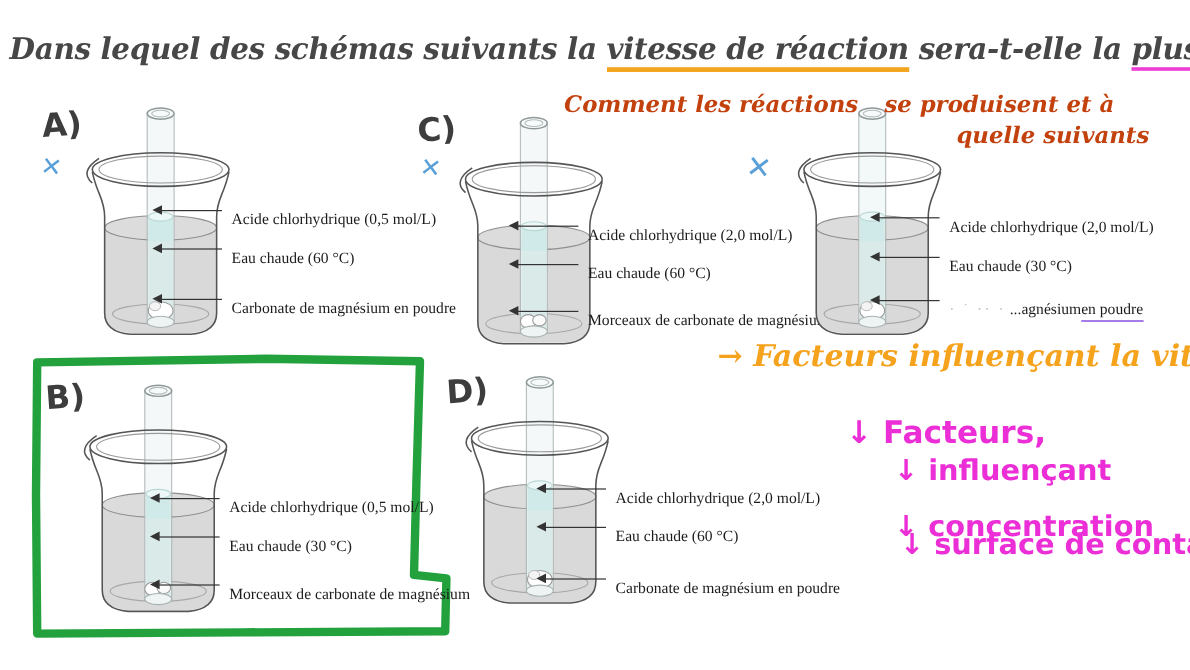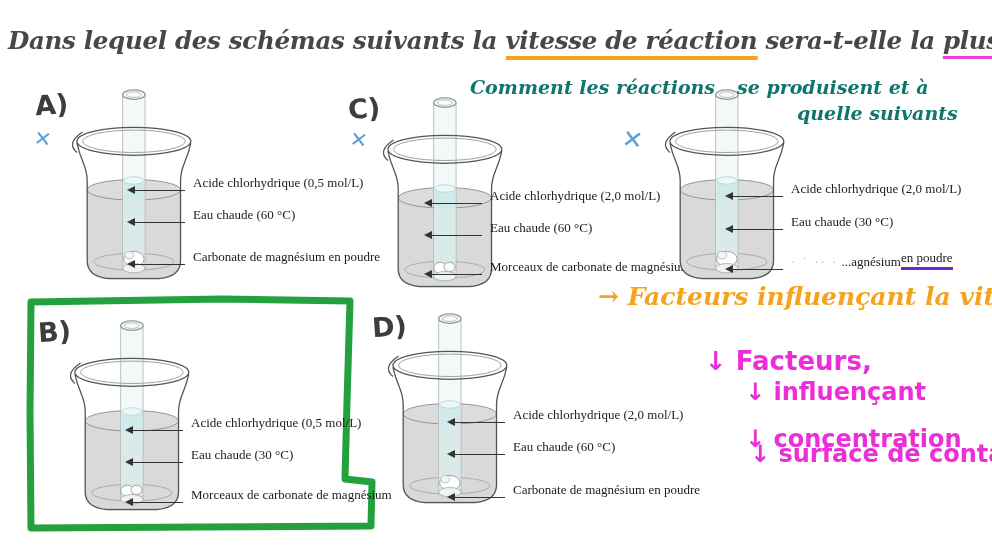--- a/index.html
+++ b/index.html
@@ -12,21 +12,21 @@
     position:absolute;left:8px;top:26px;width:978px;
     font-family:"DejaVu Serif",serif;font-style:italic;font-weight:bold;
     font-size:25px;color:#474747;white-space:nowrap;letter-spacing:-0.3px;
     transform:scaleX(0.98);transform-origin:left center;
   }
   .u-orange{border-bottom:4px solid #f2a51f;padding-bottom:1px;}
   .u-pink{border-bottom:3px solid #ec3fd4;padding-bottom:1px;}
   
   .green-note{
     position:absolute;font-family:"DejaVu Serif",serif;font-style:italic;
-    font-weight:bold;color:#0f766e;font-size:19px;white-space:nowrap;z-index:6;
+    font-weight:bold;color:#c2410c;font-size:19px;white-space:nowrap;z-index:6;
   }
   .orange-note{
     position:absolute;left:598px;top:282px;font-family:"DejaVu Serif",serif;
     font-style:italic;font-weight:bold;color:#f5a21c;font-size:25px;
     white-space:nowrap;z-index:6;
   }
   .pink-note{
     position:absolute;font-family:"DejaVu Sans",sans-serif;font-weight:bold;
     color:#ec2ed7;white-space:nowrap;z-index:6;
   }
@@ -35,30 +35,30 @@
   .hand-label{
     position:absolute;font-family:"DejaVu Sans",sans-serif;font-weight:bold;
     font-size:27px;color:#3d3d3d;transform:rotate(-4deg);z-index:3;
   }
   .x-mark{
     position:absolute;font-family:"DejaVu Sans",sans-serif;font-weight:bold;
     font-size:21px;color:#5aa0d8;transform:rotate(8deg);z-index:3;
   }
   .beaker{position:absolute;}
   .callout{
-    position:absolute;display:flex;align-items:flex-end;white-space:nowrap;
+    position:absolute;display:flex;align-items:flex-start;white-space:nowrap;
     font-family:"Liberation Serif",serif;font-size:13px;color:#1b1b1b;z-index:4;
   }
   .arrow-line{position:relative;height:0;border-top:1.3px solid #333;margin-right:8px;flex:0 0 auto;}
   .arrow-line::before{
     content:"";position:absolute;left:-7px;top:-4.7px;width:0;height:0;
     border:4px solid transparent;border-right:8px solid #333;
   }
   .erased-frag{color:#bdbdbd;letter-spacing:2px;margin-right:3px;}
-  .u-orange-lbl{border-bottom:3px solid #6d28d9;padding-bottom:1px;}
+  .u-orange-lbl{border-bottom:1px solid #6d28d9;padding-bottom:1px;}
   .green-box{position:absolute;left:22px;top:292px;z-index:1;}
 </style>
 </head>
 <body>
 
 <div class="title">
   <span>Dans lequel des schémas suivants la </span><span class="u-orange">vitesse de réaction</span><span> sera-t-elle la </span><span class="u-pink">plus</span>
 </div>
 
 <div class="green-note" style="left:470px;top:76px;">Comment les réactions</div>

